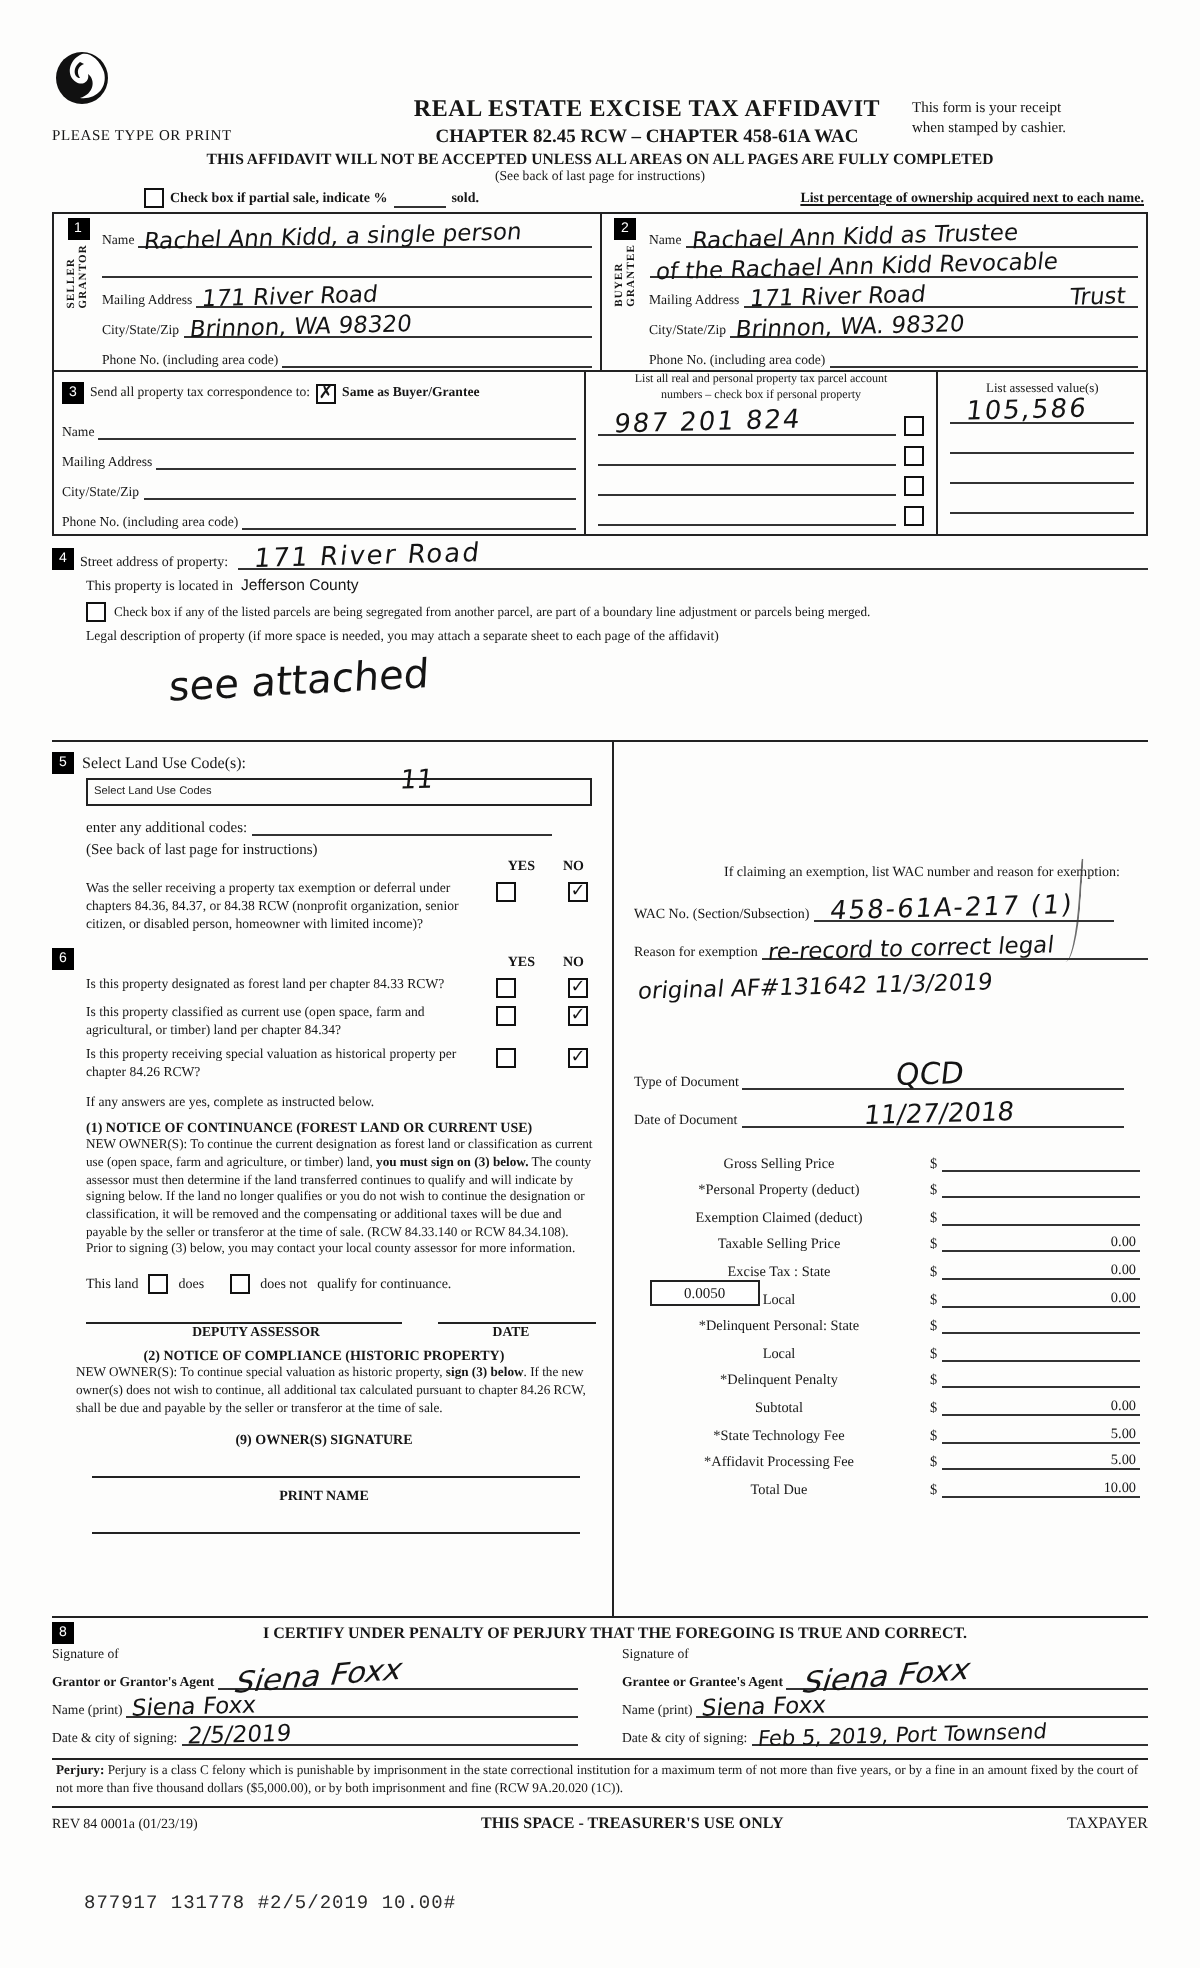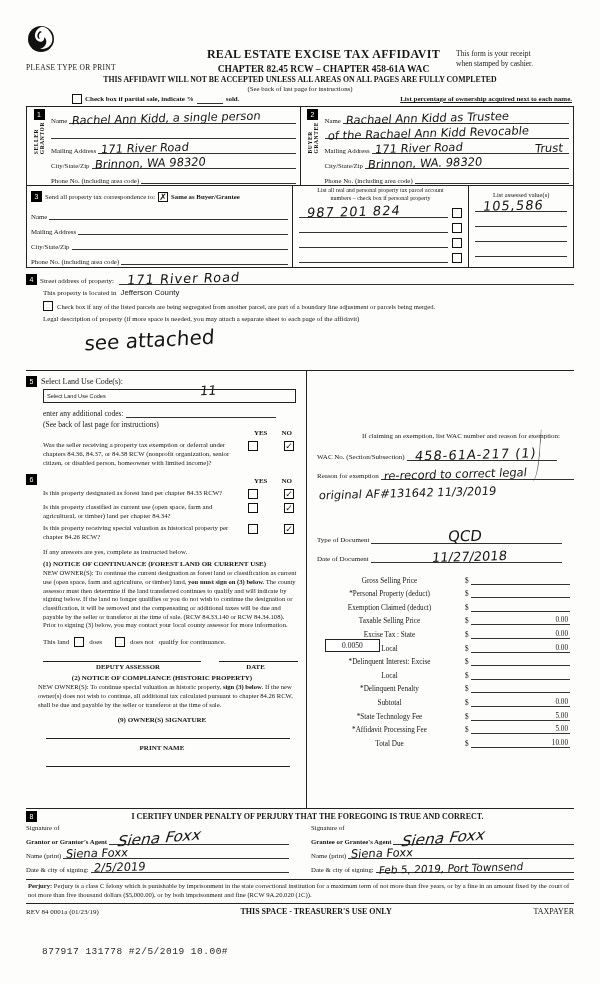--- a/index.html
+++ b/index.html
@@ -483,21 +483,21 @@
             </div>
         <div class="mrow">
               <span class="ratebox">0.0050</span>
               <span class="ml">Local</span>
               <span class="md">$</span>
               <span class="mline">
                 <span class="amt">0.00</span>
               </span>
             </div>
         <div class="mrow">
-              <span class="ml">*Delinquent Interest: Excise</span>
+              <span class="ml">*Delinquent Personal: State</span>
               <span class="md">$</span>
               <span class="mline">
                 <span class="amt"></span>
               </span>
             </div>
         <div class="mrow">
               <span class="ml">Local</span>
               <span class="md">$</span>
               <span class="mline">
                 <span class="amt"></span>

